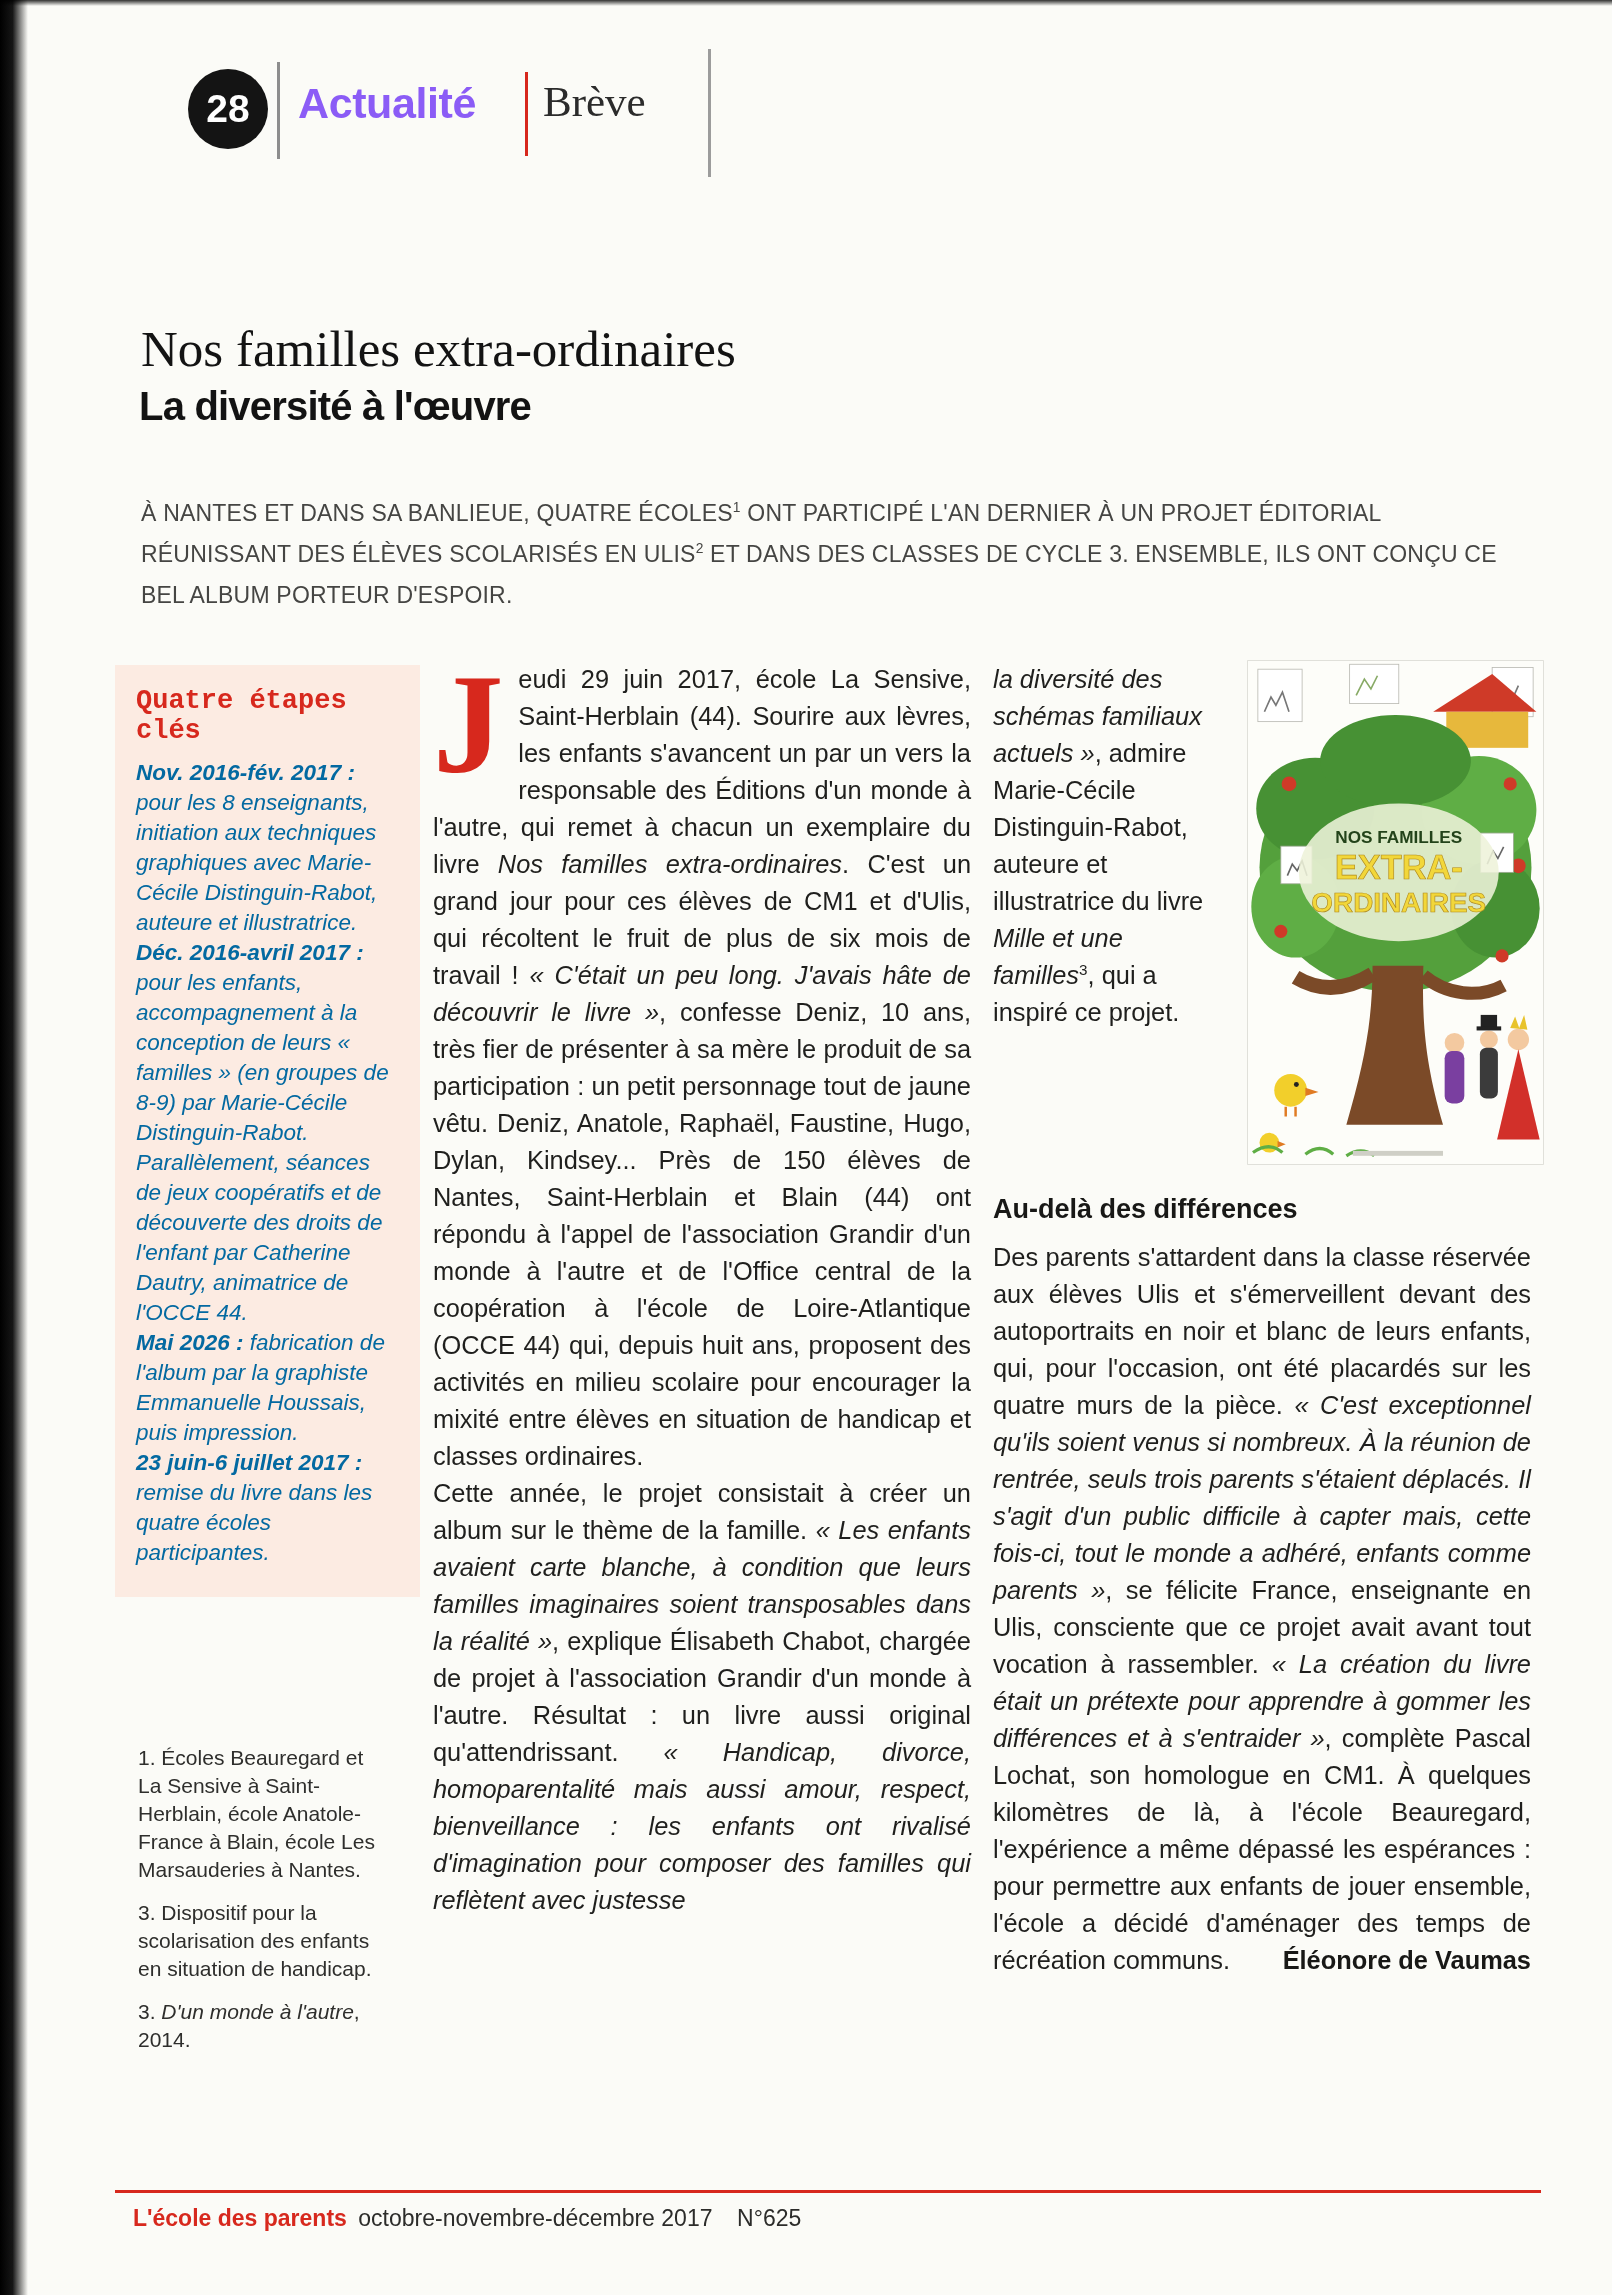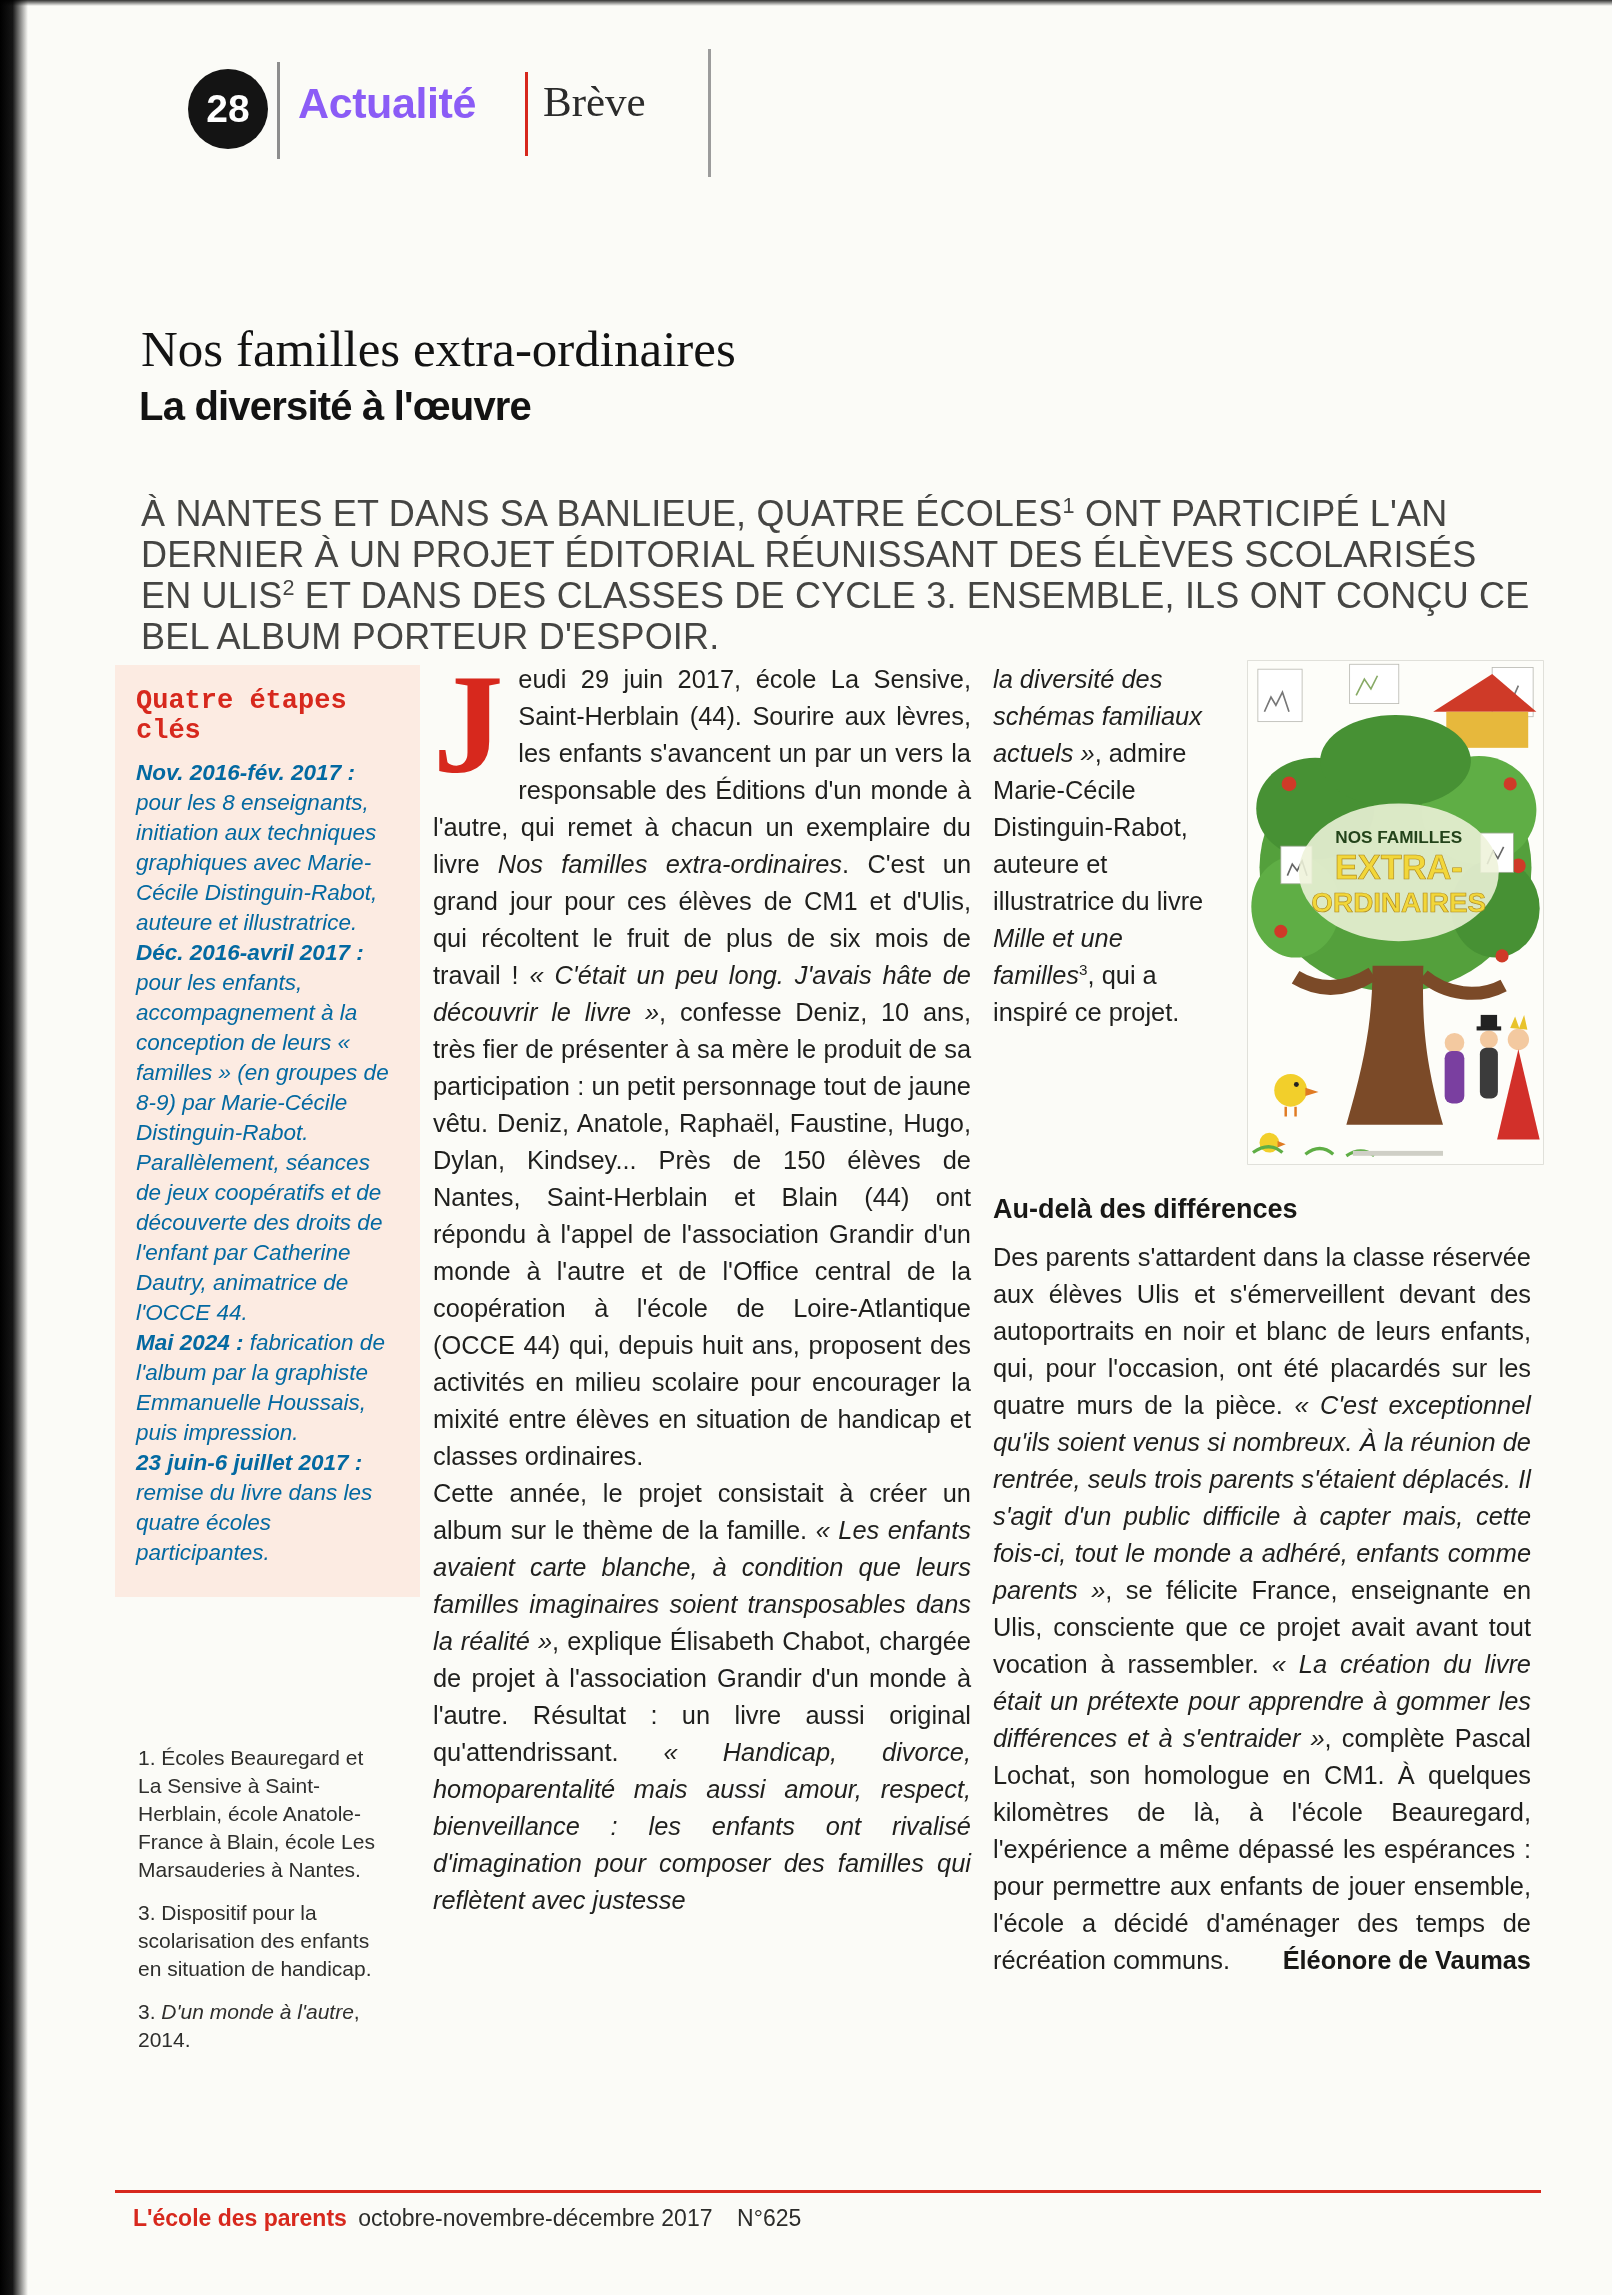--- a/index.html
+++ b/index.html
@@ -23,21 +23,21 @@
   .v2{left:525px;top:72px;height:84px;background:#d7281d;}
   .v3{left:708px;top:49px;height:128px;background:#9c9c9c;}
   .section-label{position:absolute;left:298px;top:79px;font-size:43px;font-weight:700;color:#8b5cf6;letter-spacing:-0.4px;}
   .subsection-label{position:absolute;left:543px;top:77px;font-size:43px;font-family:"Liberation Serif",serif;color:#2b2b2b;}
 
   
   .kicker{position:absolute;left:141px;top:320px;margin:0;font-family:"Liberation Serif",serif;
     font-weight:400;font-size:51px;color:#131313;}
   .headline{position:absolute;left:139px;top:384px;margin:0;font-size:40px;font-weight:700;color:#131313;letter-spacing:-0.8px;}
   .standfirst{position:absolute;left:141px;top:493px;width:1393px;margin:0;
-    font-size:36px;line-height:41px;color:#454543;letter-spacing:0.2px;}
+    font-size:23px;line-height:41px;color:#454543;letter-spacing:0.2px;}
   .standfirst sup{font-size:60%;line-height:0;}
 
   
   .sidebar{position:absolute;left:115px;top:665px;width:305px;box-sizing:border-box;
     background:#fcebe2;padding:21px 21px 29.5px;}
   .sidebar-title{margin:0 0 11.5px;font-size:27px;font-weight:700;color:#d7281d;font-family:Liberation Mono, monospace;}
   .sidebar p{margin:0;font-size:22.5px;line-height:30px;color:#0369a1;font-style:italic;}
 
   
   .footnotes{position:absolute;left:138px;top:1744px;width:246px;color:#2e2e2c;}
@@ -81,21 +81,21 @@
   <div class="vline v3"></div>
 
   <h1 class="kicker">Nos familles extra-ordinaires</h1>
   <h2 class="headline">La diversité à l'œuvre</h2>
   <p class="standfirst"><span>À NANTES ET DANS SA BANLIEUE, QUATRE ÉCOLES</span><sup>1</sup><span> ONT PARTICIPÉ L'AN DERNIER À UN PROJET ÉDITORIAL RÉUNISSANT DES ÉLÈVES SCOLARISÉS EN ULIS</span><sup>2</sup><span> ET DANS DES CLASSES DE CYCLE 3. ENSEMBLE, ILS ONT CONÇU CE BEL ALBUM PORTEUR D'ESPOIR.</span></p>
 
   <aside class="sidebar">
     <h3 class="sidebar-title">Quatre étapes clés</h3>
     <p><span style="font-weight: bold;">Nov. 2016-fév. 2017 : </span><span>pour les 8 enseignants, initiation aux techniques graphiques avec Marie-Cécile Distinguin-Rabot, auteure et illustratrice.</span></p>
     <p><span style="font-weight: bold;">Déc. 2016-avril 2017 : </span><span>pour les enfants, accompagnement à la conception de leurs « familles » (en groupes de 8-9) par Marie-Cécile Distinguin-Rabot. Parallèlement, séances de jeux coopératifs et de découverte des droits de l'enfant par Catherine Dautry, animatrice de l'OCCE 44.</span></p>
-    <p><span style="font-weight: bold;">Mai 2024 : </span><span>fabrication de l'album par la graphiste Emmanuelle Houssais, puis impression.</span></p>
+    <p><span style="font-weight: bold;">Mai 2026 : </span><span>fabrication de l'album par la graphiste Emmanuelle Houssais, puis impression.</span></p>
     <p><span style="font-weight: bold;">23 juin-6 juillet 2017 : </span><span>remise du livre dans les quatre écoles participantes.</span></p>
   </aside>
 
   <div class="footnotes">
     <p><span>1. Écoles Beauregard et La Sensive à Saint-Herblain, école Anatole-France à Blain, école Les Marsauderies à Nantes.</span></p>
     <p><span>3. Dispositif pour la scolarisation des enfants en situation de handicap.</span></p>
     <p><span>3. </span><span style="font-style: italic;">D'un monde à l'autre</span><span>, 2014.</span></p>
   </div>
 
   <section class="col1">

